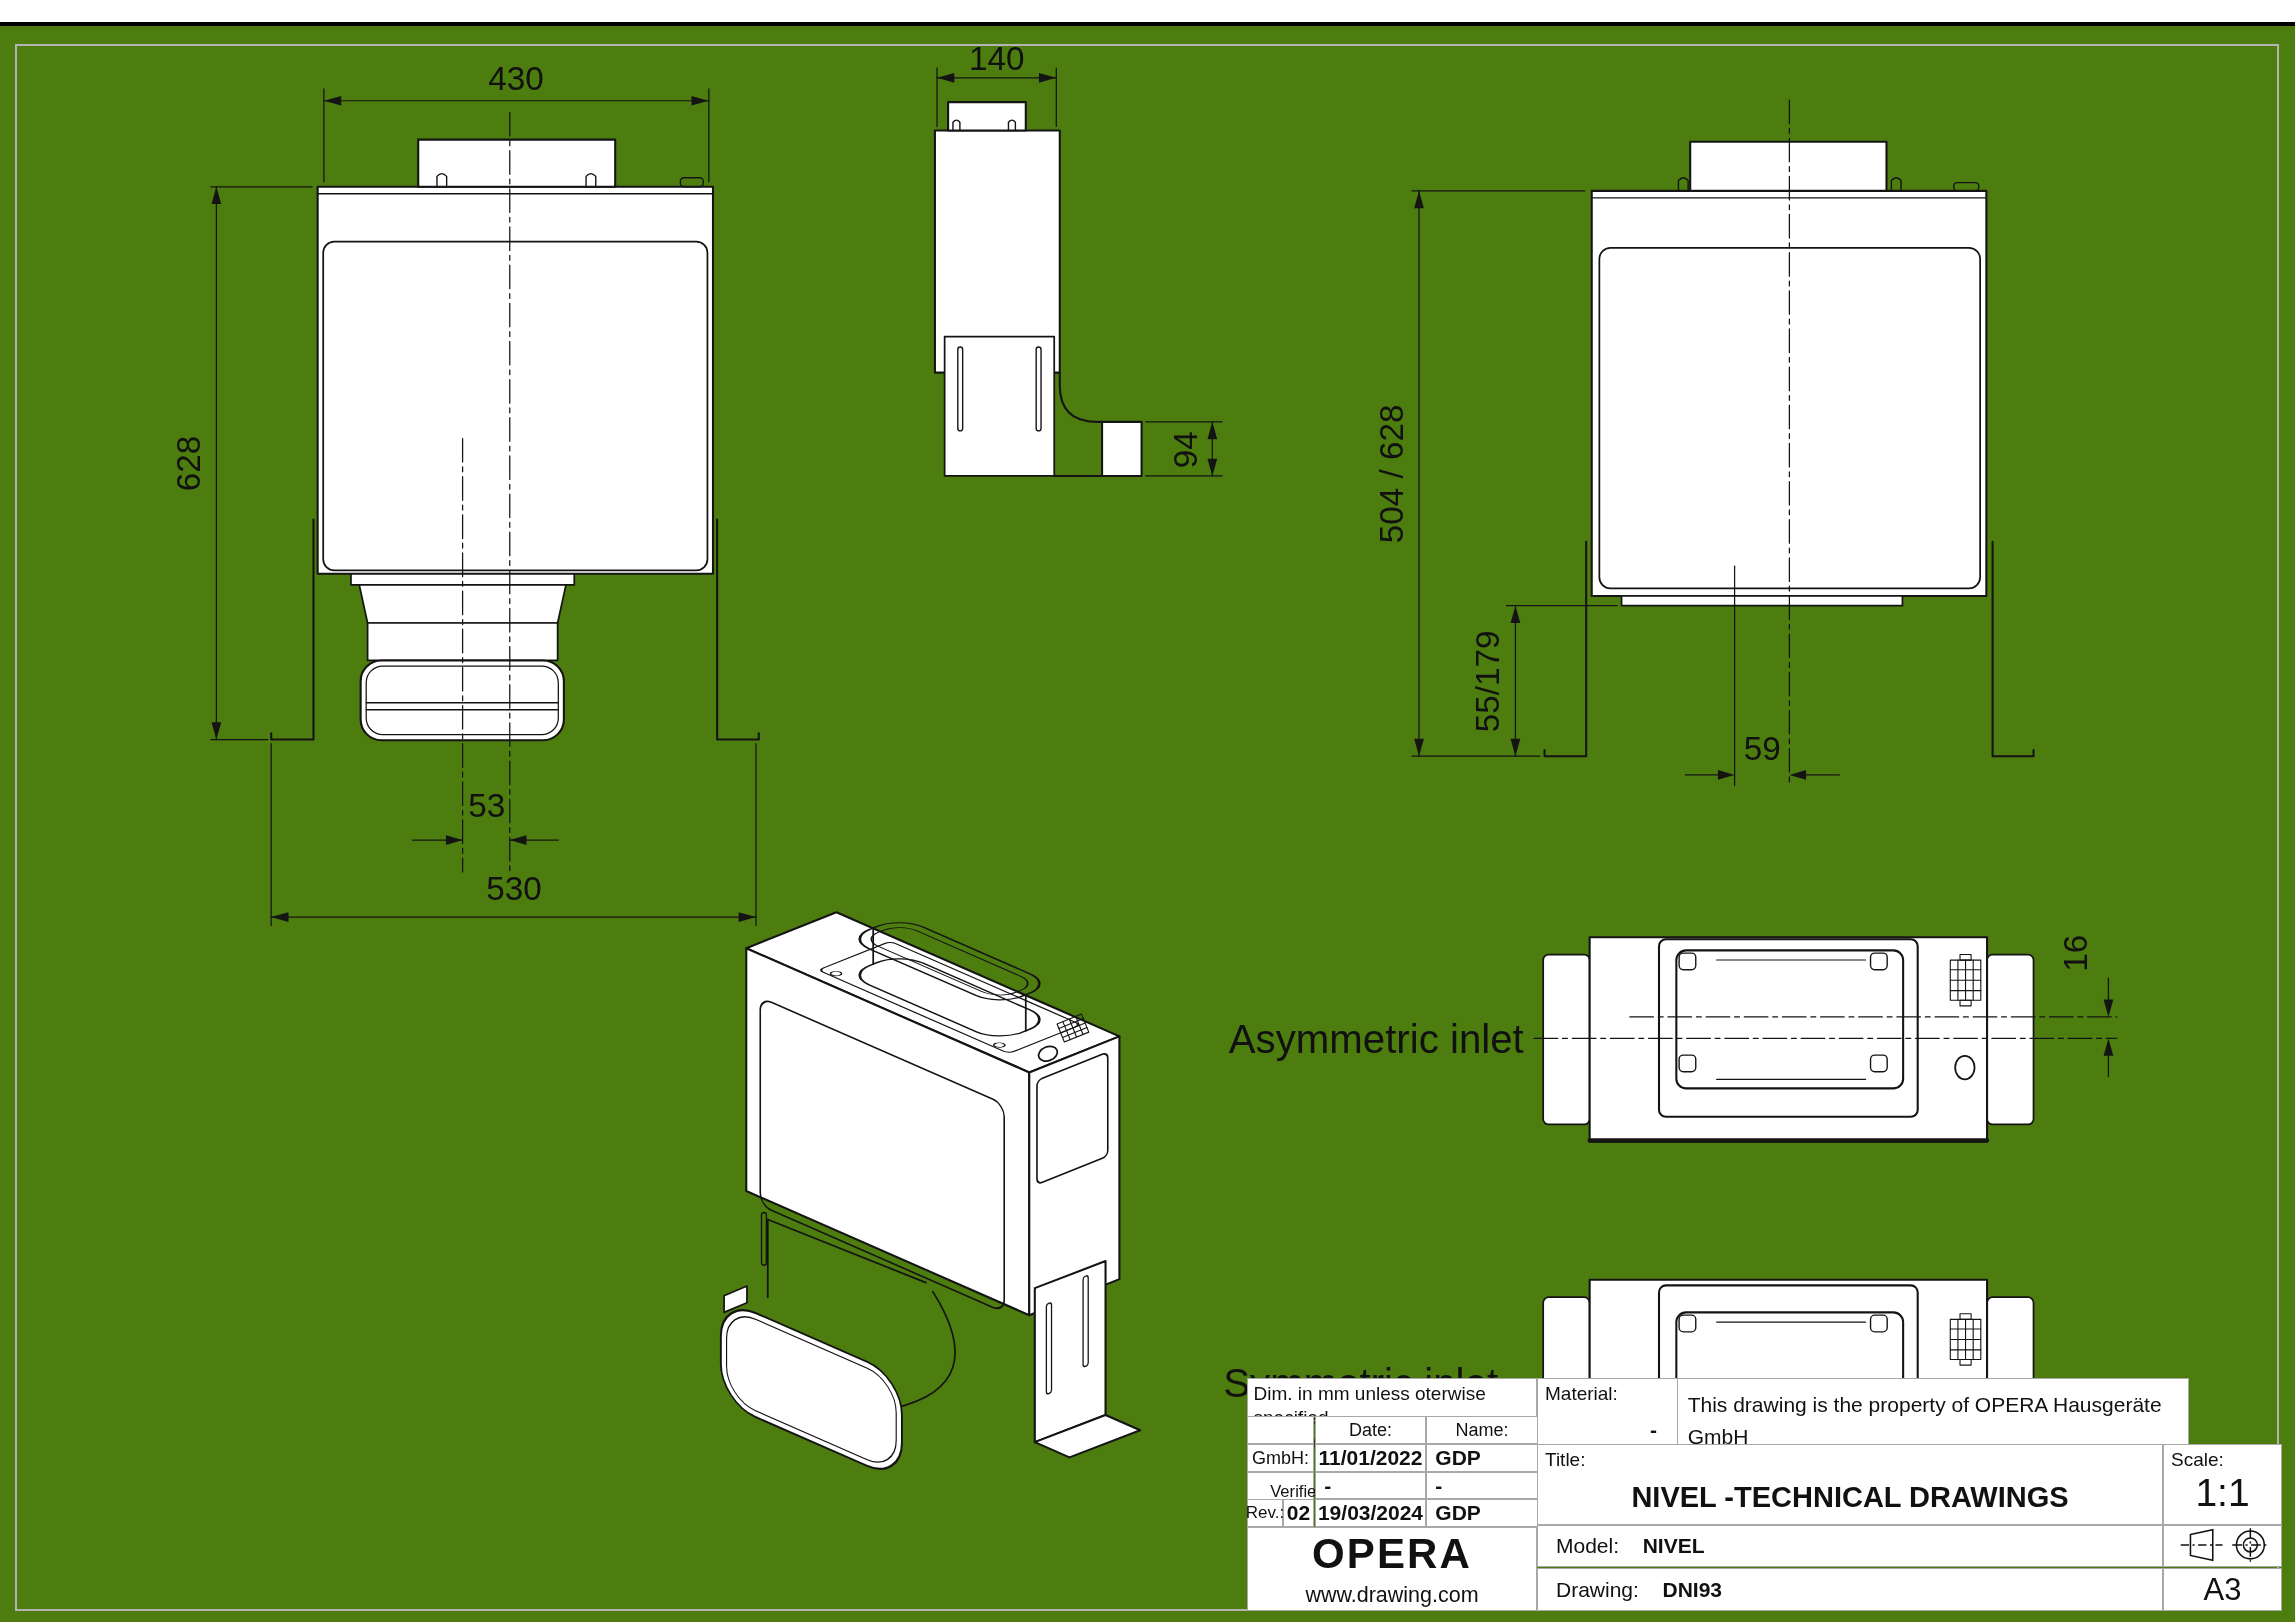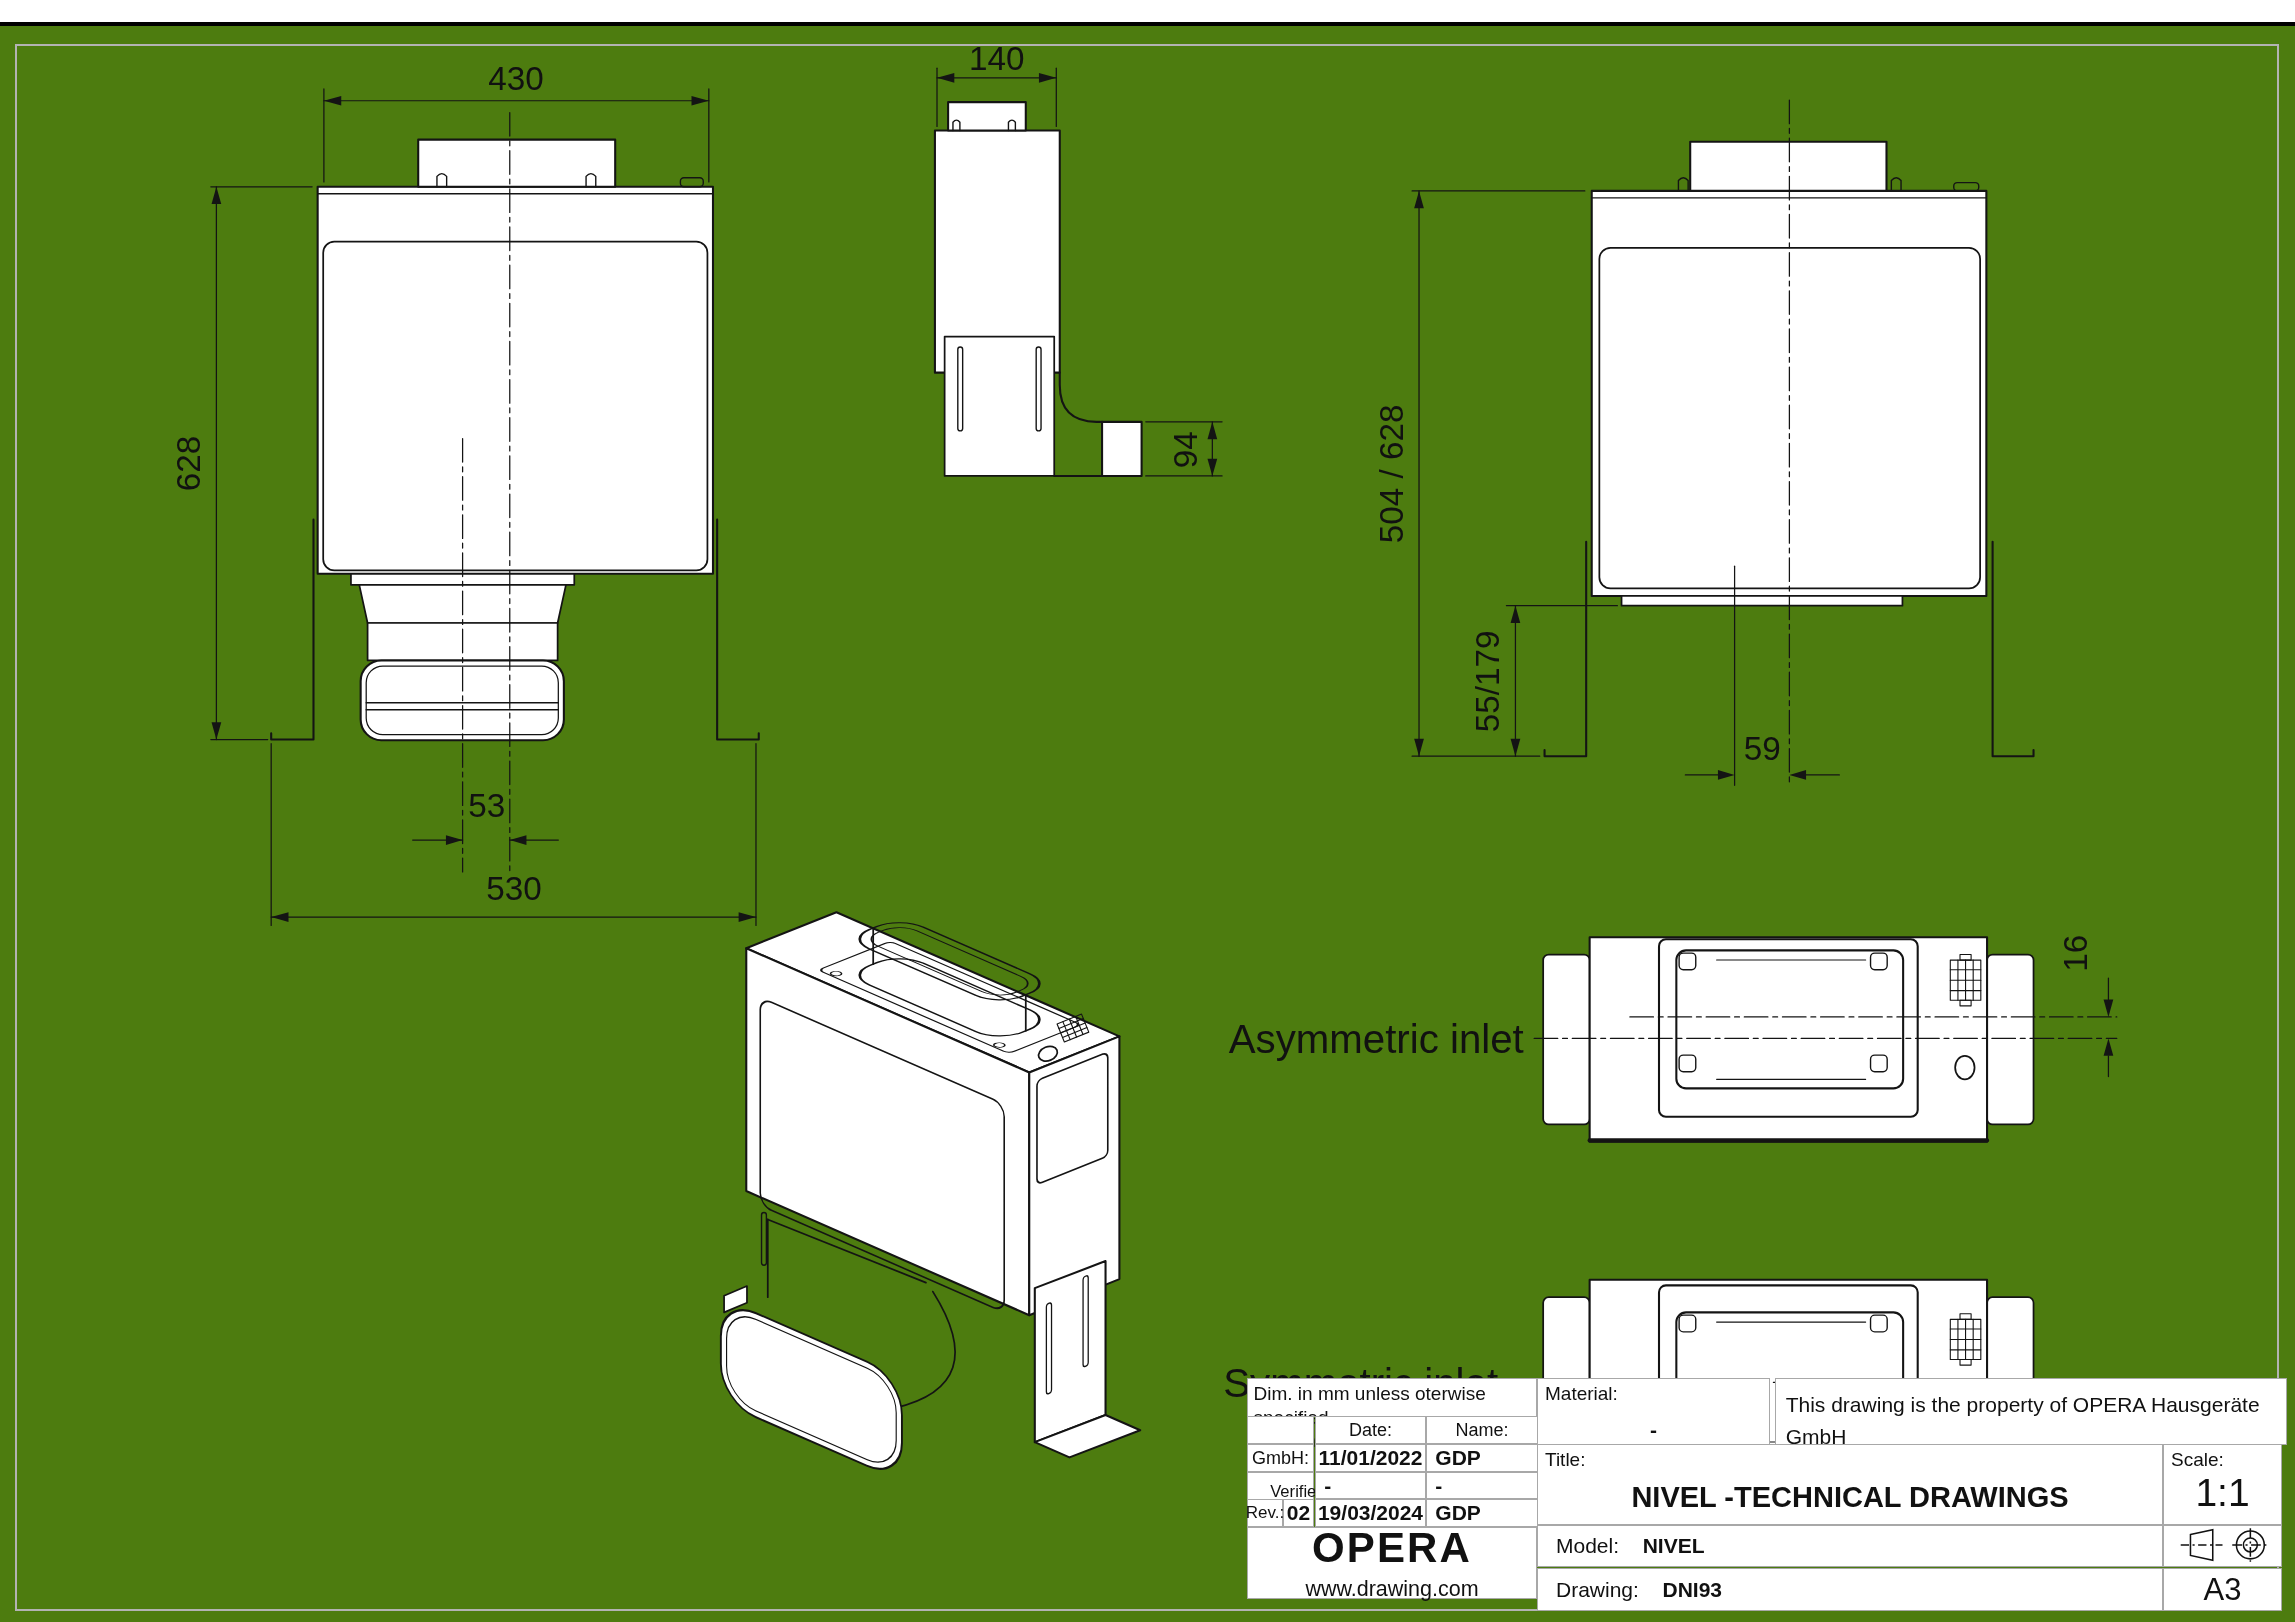--- a/index.html
+++ b/index.html
@@ -343,30 +343,30 @@
     <div class="cell" style="left:1283px;top:1477px;width:31px;height:28px;">
         <div class="ctr val">02</div>
       </div>
     <div class="cell" style="left:1315px;top:1477px;width:111px;height:28px;">
         <div class="ctr val">19/03/2024</div>
       </div>
     <div class="cell" style="left:1426px;top:1477px;width:112px;height:28px;">
         <div class="ctr val" style="justify-content:flex-start;padding-left:8.3px;">GDP</div>
       </div>
 
-    <div class="cell" id="logo-cell" style="left:1247px;top:1505px;width:290px;height:72px;">
+    <div class="cell" id="logo-cell" style="left:1247px;top:1505px;width:290px;height:84px;">
       <div id="opera-logo">OPERA</div>
       <div id="opera-web">www.drawing.com</div>
     </div>
 
     <div class="cell" style="left:1537px;top:1356px;width:233px;height:67px;">
       <span class="lab">Material:</span>
       <div class="ctr val" style="padding-top:18px;">-</div>
     </div>
-    <div class="cell prop" style="left:1775px;top:1356px;width:512px;height:67px;">
+    <div class="cell prop" style="left:1677px;top:1356px;width:512px;height:67px;">
       <span>This drawing is the property of OPERA Hausgeräte GmbH</span><br>
       <span>Unterm Wolfsberg 9/9a 75177 Pforzheim, Germany</span>
     </div>
 
     <div class="cell" style="left:1537px;top:1422px;width:626px;height:81px;">
       <span class="lab">Title:</span>
       <div id="title-value">NIVEL -TECHNICAL DRAWINGS</div>
     </div>
     <div class="cell" style="left:2163px;top:1422px;width:119px;height:81px;">
       <span class="lab">Scale:</span>

